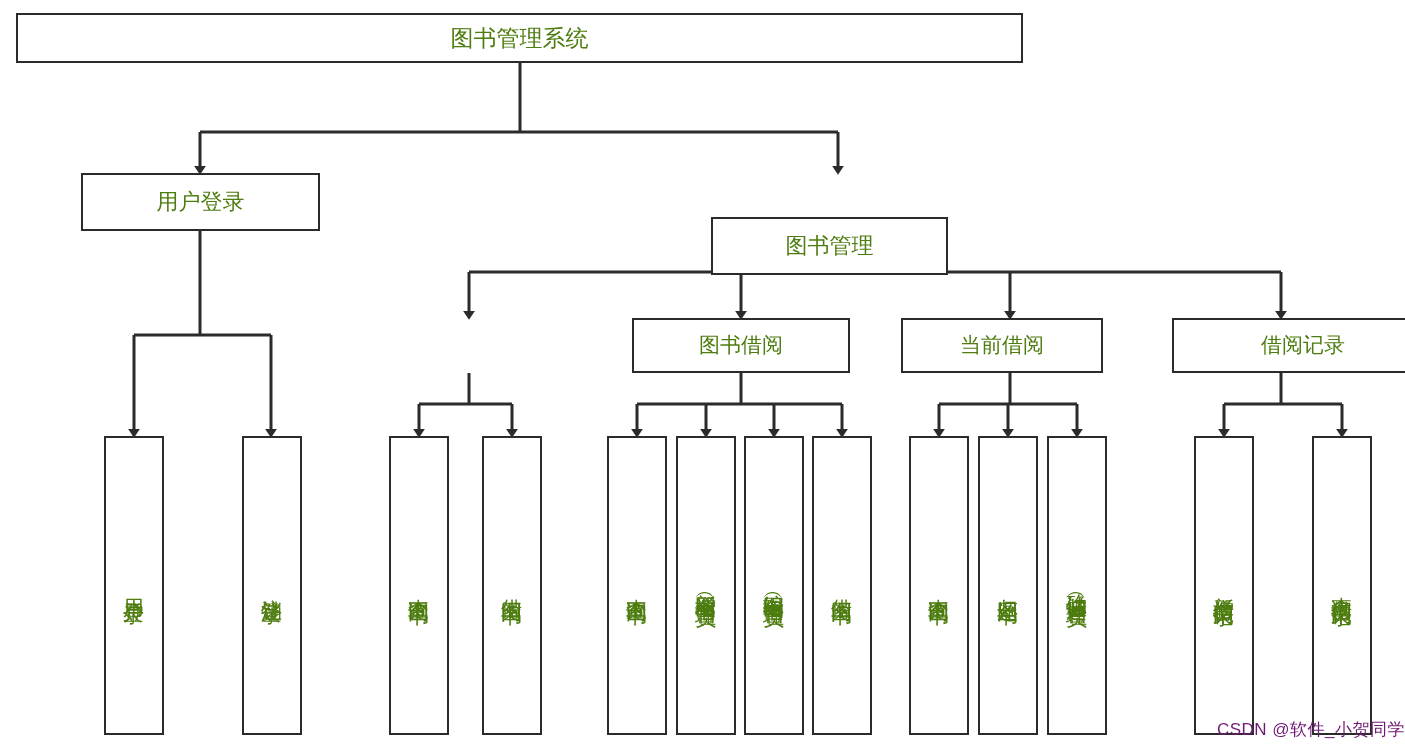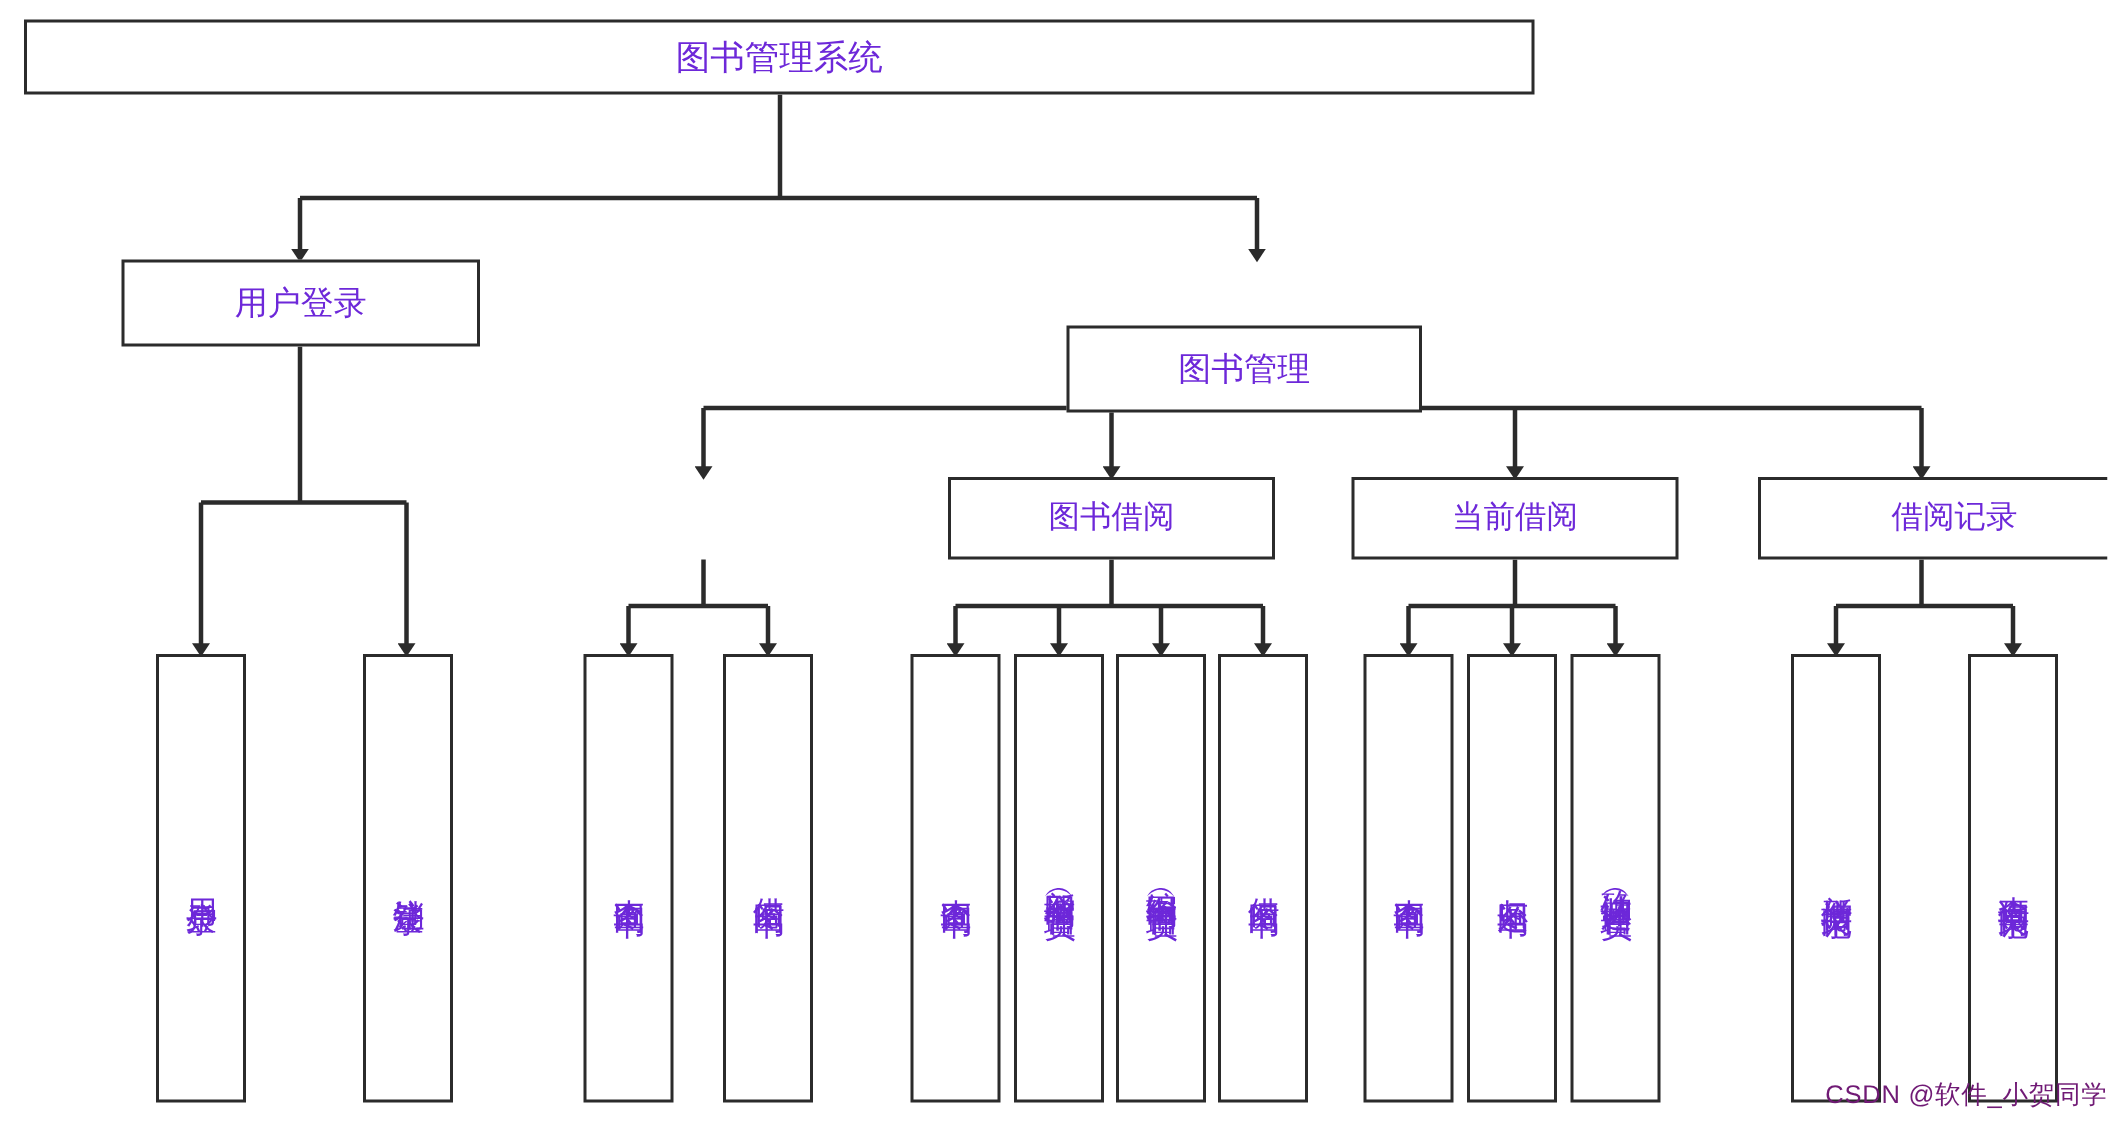--- a/index.html
+++ b/index.html
@@ -27,21 +27,21 @@
     pointer-events: none;
   }
   .node {
     position: absolute;
     box-sizing: border-box;
     border: 2.5px solid #2b2b2b;
     background: #ffffff;
     display: flex;
     align-items: center;
     justify-content: center;
-    color: #6d28d9;
+    color: #4d7c0f;
     z-index: 2;
   }
   .node-label {
     display: block;
     text-align: center;
     line-height: 1.08;
     white-space: nowrap;
   }
   
   .node.horiz .node-label {
@@ -141,21 +141,21 @@
 
   <div class="node horiz" style="left:711px; top:173px; width:237px; height:58px;margin-top:44px;">
     <span class="node-label size-l1">图书管理</span>
   </div>
 
 
   <div class="node horiz" style="left:632px; top:318px; width:218px; height:55px;">
     <span class="node-label size-l2">图书借阅</span>
   </div>
 
-  <div class="node horiz" style="left:901px; top:318px; width:218px; height:55px;">
+  <div class="node horiz" style="left:901px; top:318px; width:202px; height:55px;">
     <span class="node-label size-l2">当前借阅</span>
   </div>
 
   <div class="node horiz" style="left:1172px; top:318px; width:262px; height:55px;">
     <span class="node-label size-l2">借阅记录</span>
   </div>
 
   <div class="node vert" style="left:104px; top:436px; width:60px; height:299px;">
     <span class="node-label size-leaf">用户登录</span>
   </div>

